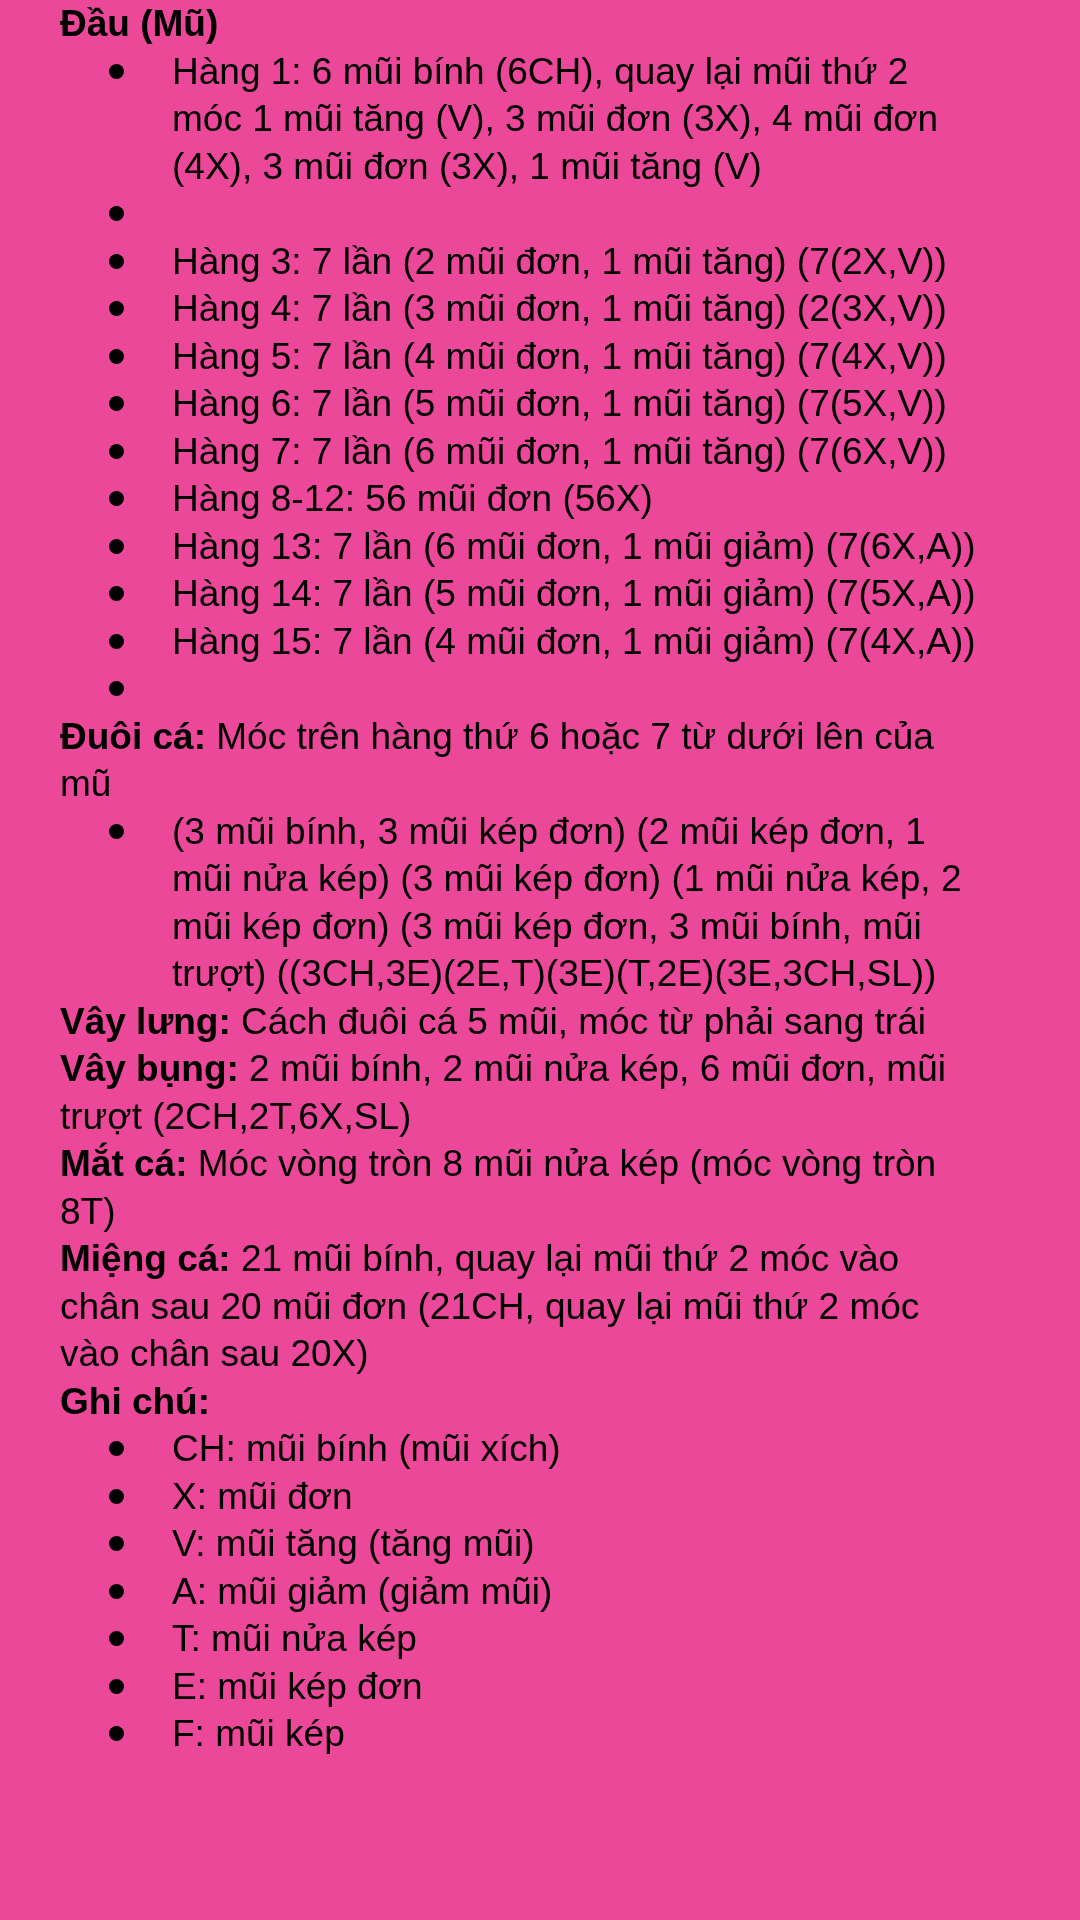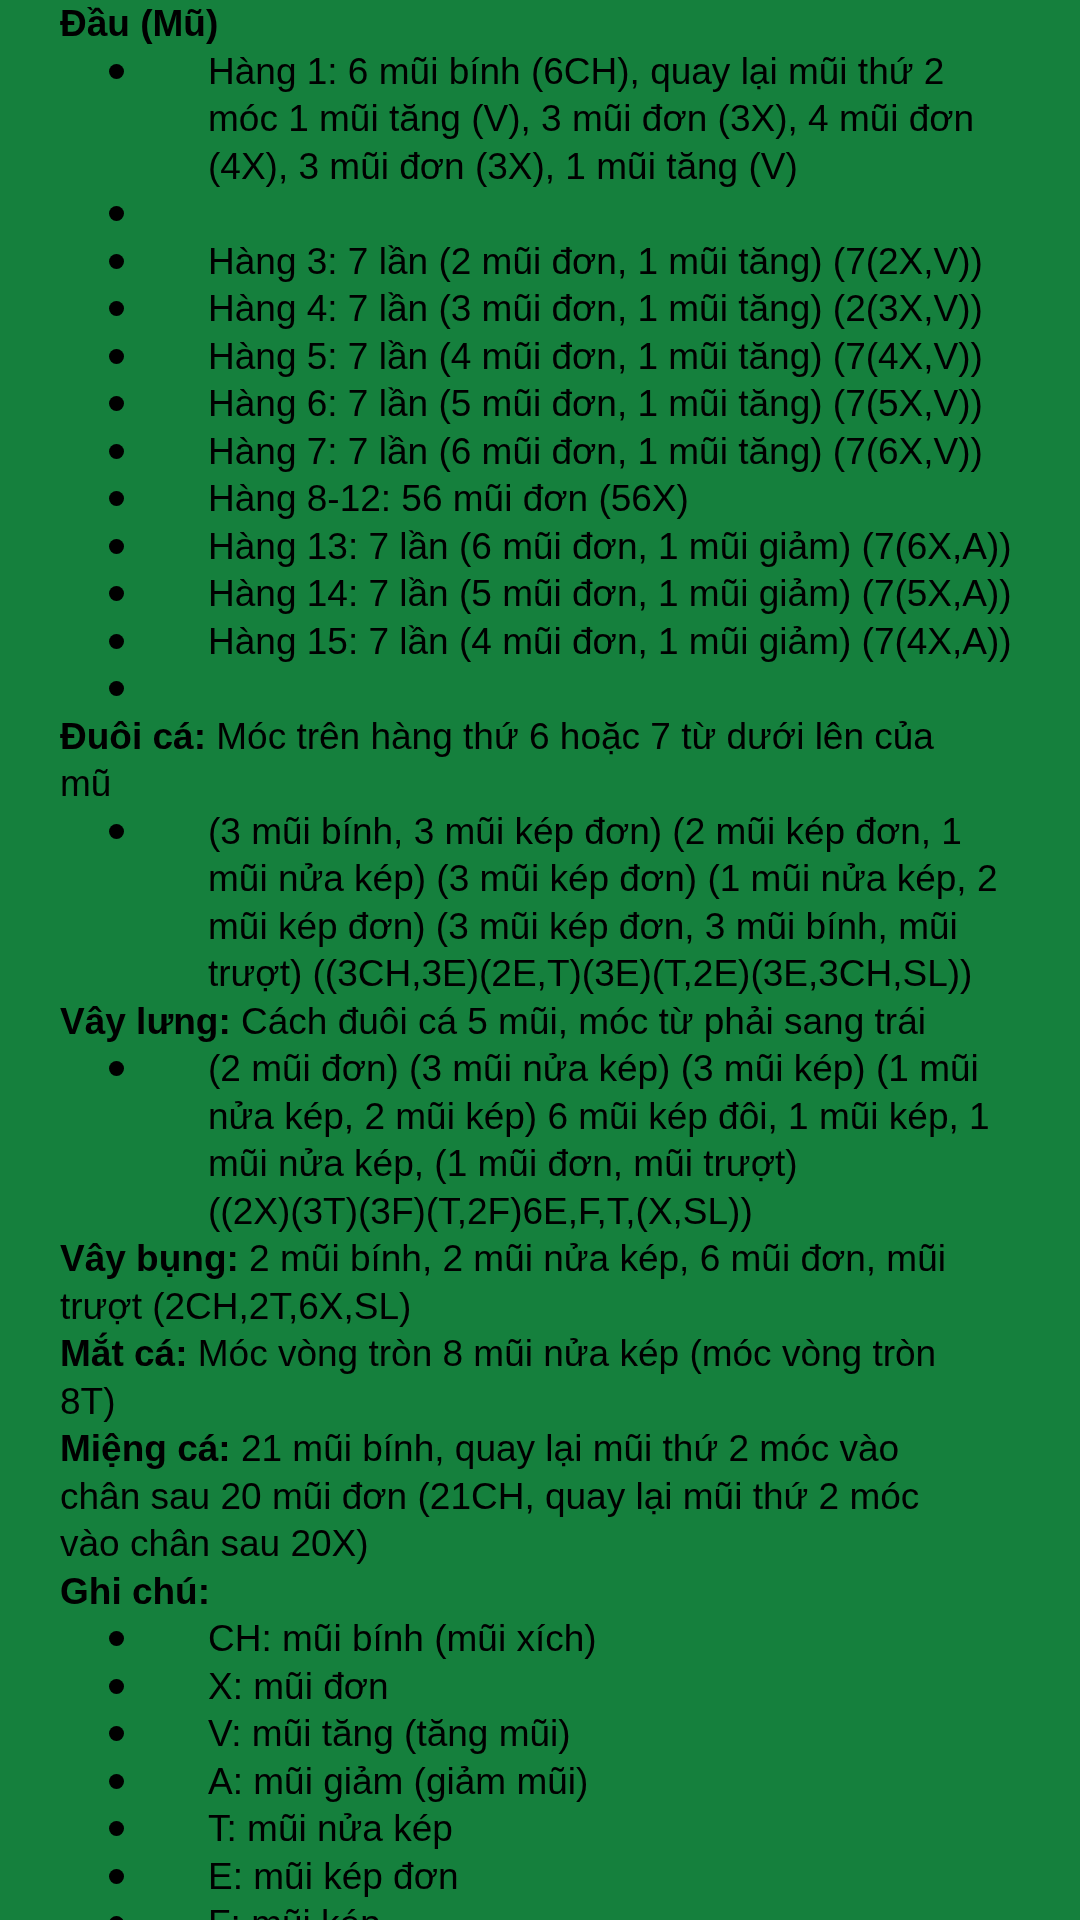--- a/index.html
+++ b/index.html
@@ -9,21 +9,21 @@
   }
   body {
     width: 1080px;
     height: 1920px;
     overflow: hidden;
   }
   .page {
     box-sizing: border-box;
     width: 1080px;
     height: 1920px;
-    background: #15803d;
+    background: #ec4899;
     color: #000000;
     font-family: "Liberation Sans", "DejaVu Sans", sans-serif;
     font-size: 37px;
     line-height: 47.5px;
     padding: 0 20px 0 60px;
     overflow: hidden;
   }
   .heading {
     font-weight: 700;
     white-space: pre-line;
@@ -50,21 +50,20 @@
     content: "";
     display: block;
     width: 15px;
     height: 15px;
     border-radius: 50%;
     background: #000000;
   }
   .bullet-text {
     white-space: pre-line;
     flex: 1 1 auto;
-    margin-left: 36px;
   }
 </style>
 </head>
 <body>
 
 <div class="page">
   <div id="pattern-text">
       <div class="heading">Đầu (Mũ)</div>
       <div class="bullet-item">
         <div class="bullet-marker"></div>
@@ -117,27 +116,20 @@
       <div class="para"><span class="bold-label">Đuôi cá:</span><span> Móc trên hàng thứ 6 hoặc 7 từ dưới lên của
 mũ</span></div>
       <div class="bullet-item">
         <div class="bullet-marker"></div>
         <div class="bullet-text">(3 mũi bính, 3 mũi kép đơn) (2 mũi kép đơn, 1
 mũi nửa kép) (3 mũi kép đơn) (1 mũi nửa kép, 2
 mũi kép đơn) (3 mũi kép đơn, 3 mũi bính, mũi
 trượt) ((3CH,3E)(2E,T)(3E)(T,2E)(3E,3CH,SL))</div>
       </div>
       <div class="para"><span class="bold-label">Vây lưng:</span><span> Cách đuôi cá 5 mũi, móc từ phải sang trái</span></div>
-      <div class="bullet-item">
-        <div class="bullet-marker"></div>
-        <div class="bullet-text">(2 mũi đơn) (3 mũi nửa kép) (3 mũi kép) (1 mũi
-nửa kép, 2 mũi kép) 6 mũi kép đôi, 1 mũi kép, 1
-mũi nửa kép, (1 mũi đơn, mũi trượt)
-((2X)(3T)(3F)(T,2F)6E,F,T,(X,SL))</div>
-      </div>
       <div class="para"><span class="bold-label">Vây bụng:</span><span> 2 mũi bính, 2 mũi nửa kép, 6 mũi đơn, mũi
 trượt (2CH,2T,6X,SL)</span></div>
       <div class="para"><span class="bold-label">Mắt cá:</span><span> Móc vòng tròn 8 mũi nửa kép (móc vòng tròn
 8T)</span></div>
       <div class="para"><span class="bold-label">Miệng cá:</span><span> 21 mũi bính, quay lại mũi thứ 2 móc vào
 chân sau 20 mũi đơn (21CH, quay lại mũi thứ 2 móc
 vào chân sau 20X)</span></div>
       <div class="para"><span class="bold-label">Ghi chú:</span><span></span></div>
       <div class="bullet-item">
         <div class="bullet-marker"></div>

